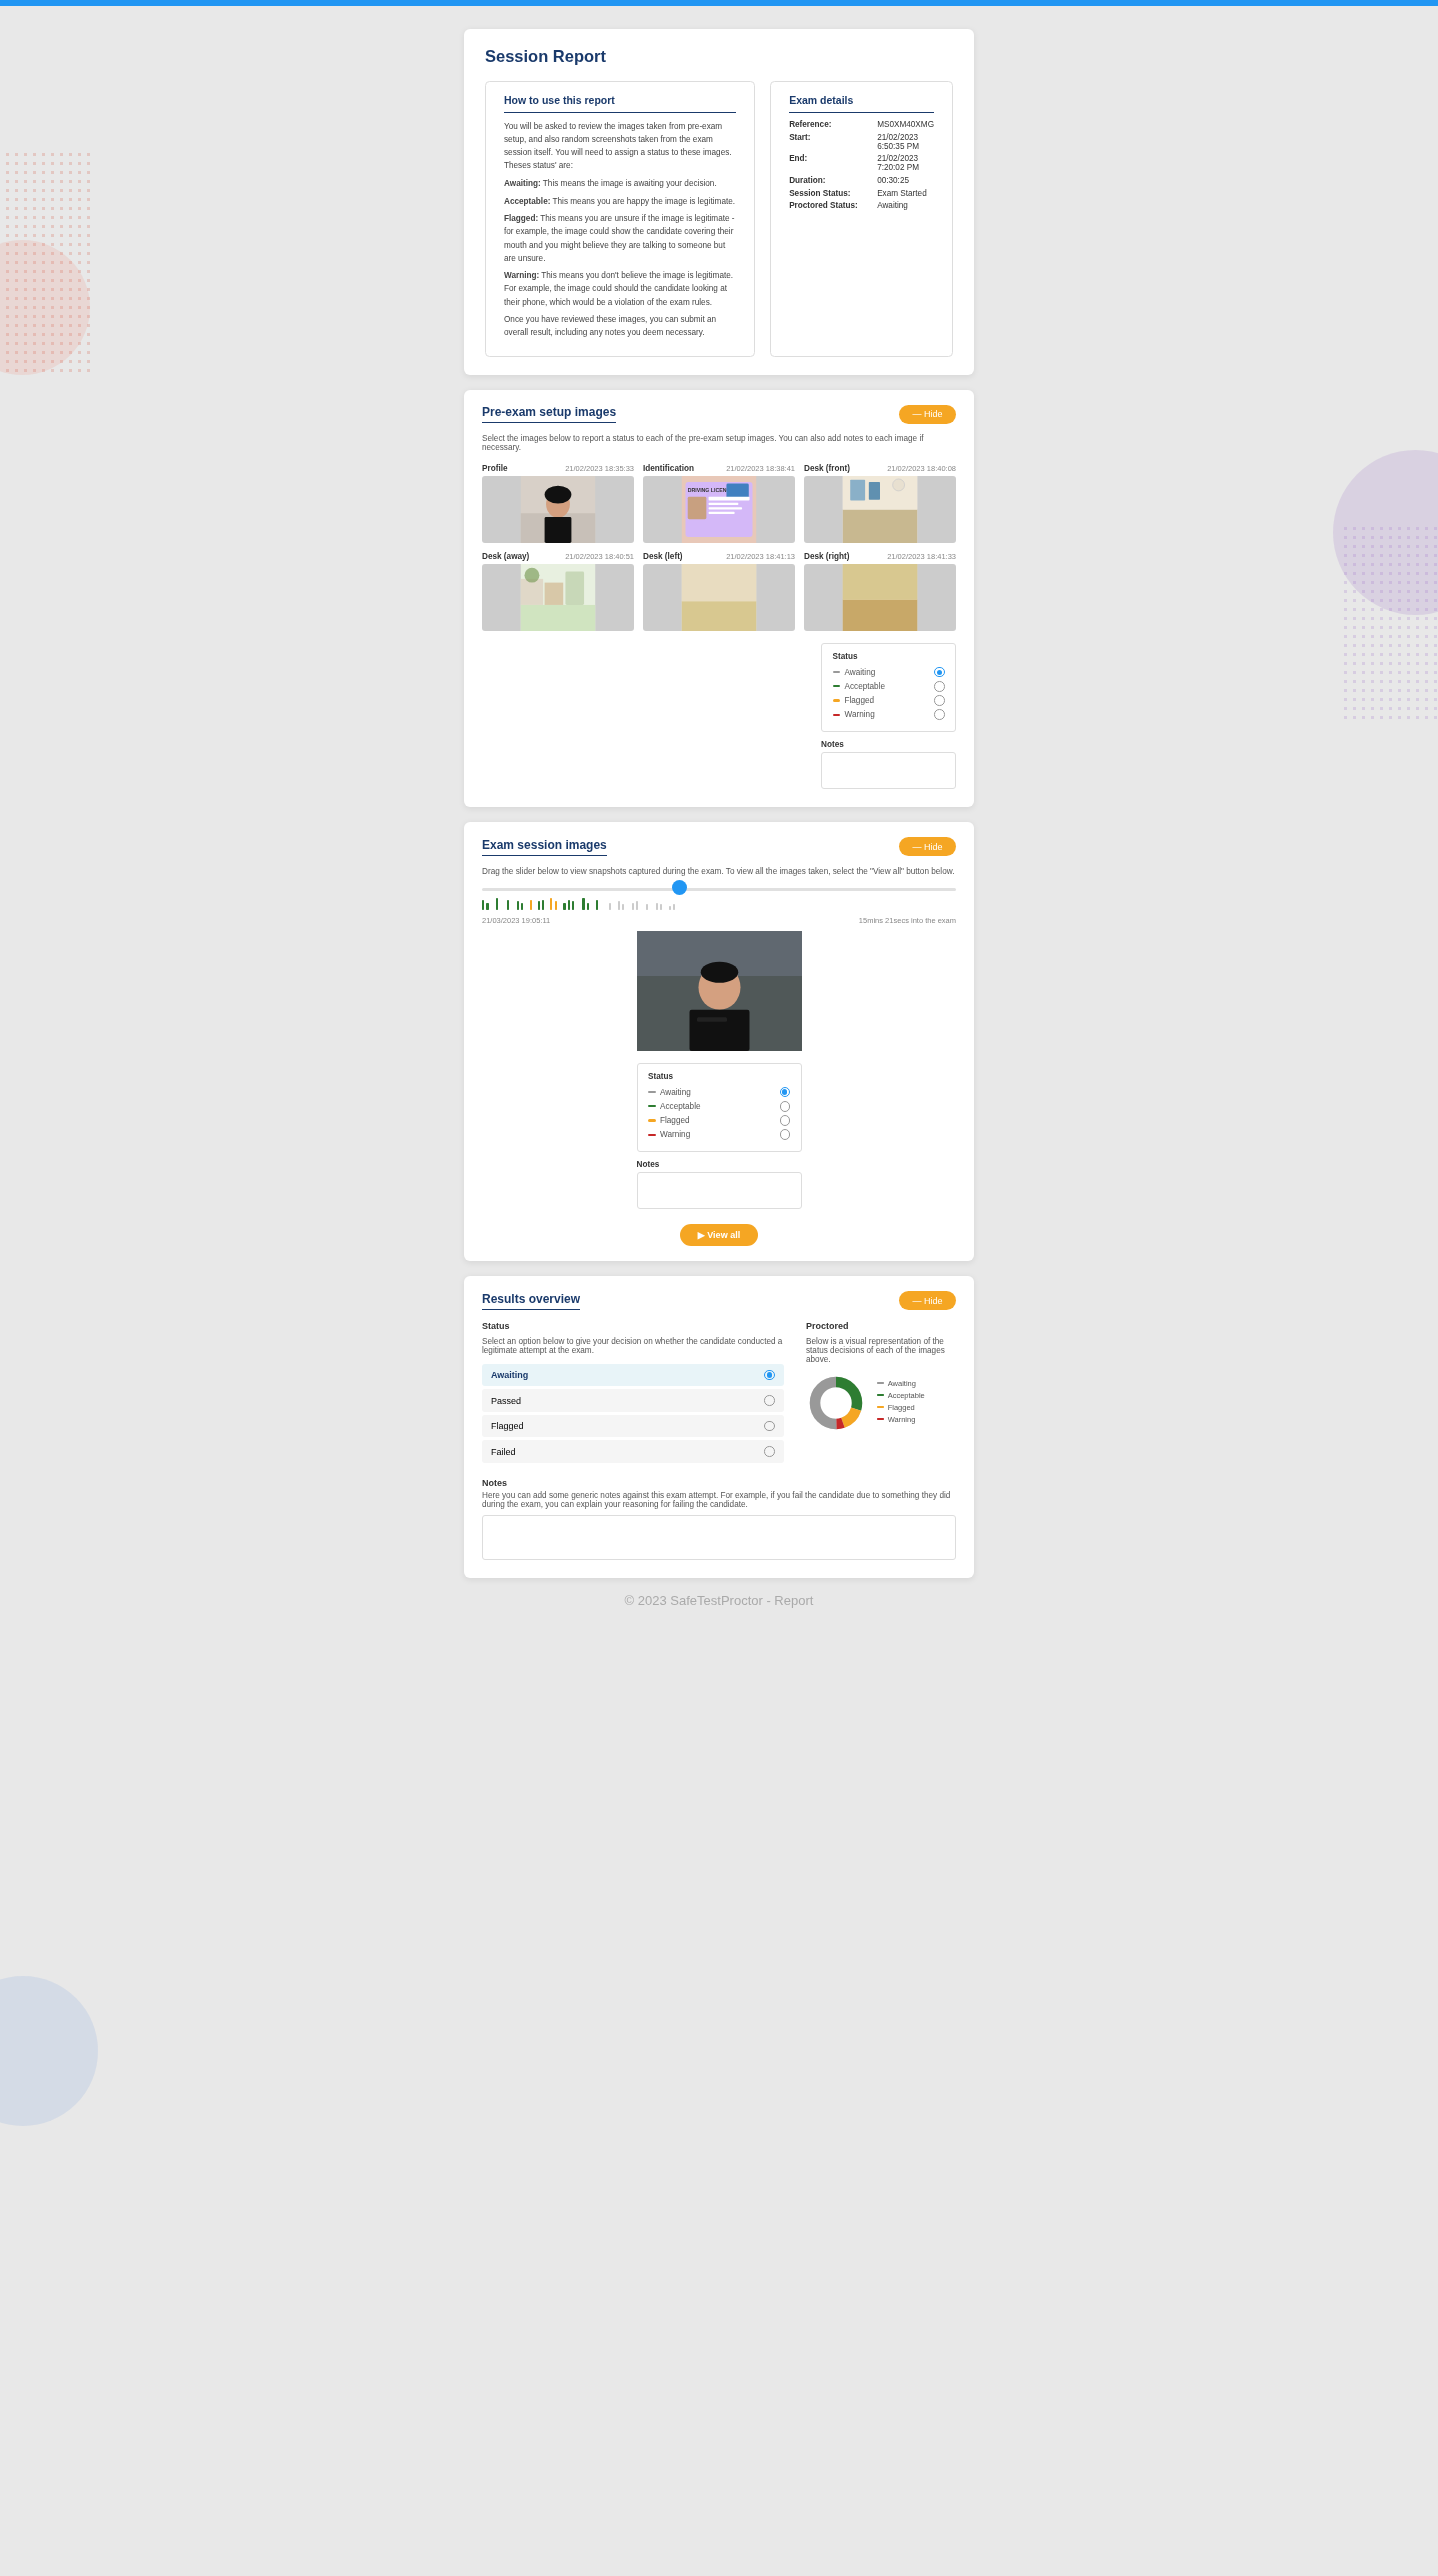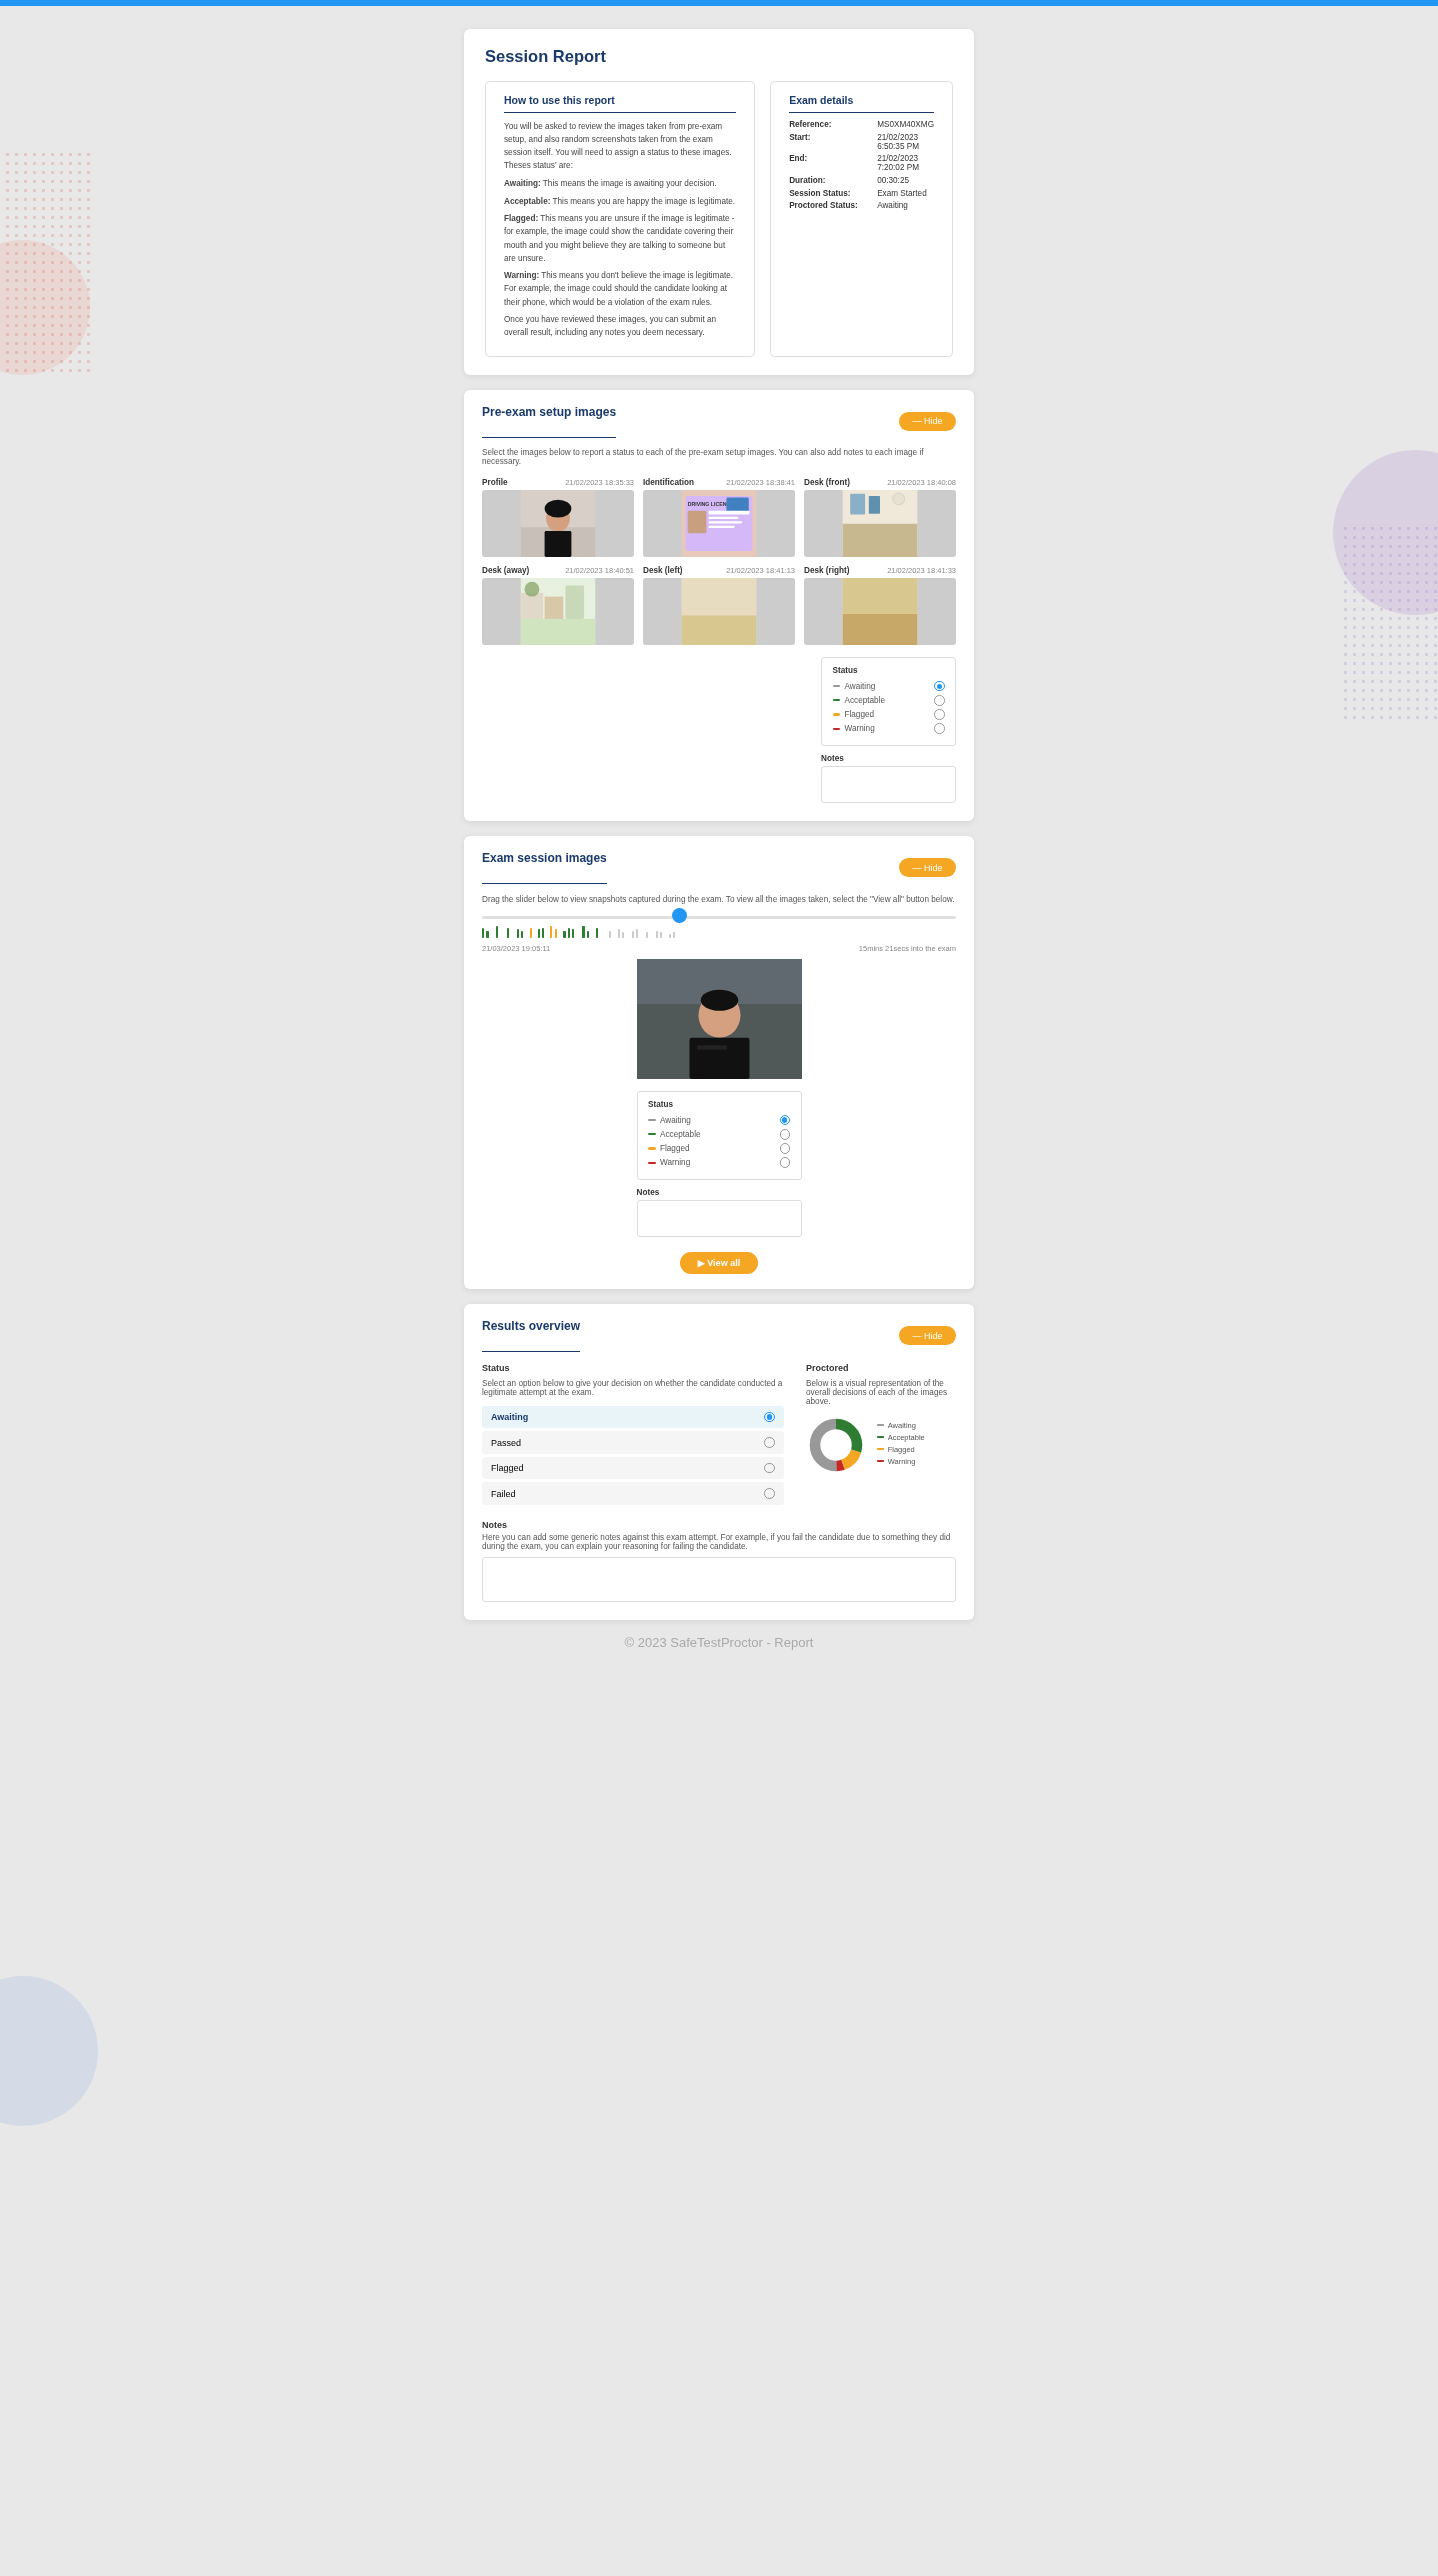--- a/index.html
+++ b/index.html
@@ -146,21 +146,21 @@
       display: flex;
       justify-content: space-between;
       align-items: center;
       margin-bottom: 10.5px;
     }
     .section-title {
       font-size: 12px;
       font-weight: 700;
       color: #1a3a6b;
       border-bottom: 1.5px solid #1a3a6b;
-      padding-bottom: 18px;
+      padding-bottom: 3px;
     }
     .hide-btn {
       background: #F5A623;
       color: white;
       border: none;
       border-radius: 15px;
       padding: 4.5px 13.5px;
       font-size: 9px;
       font-weight: 400;
       cursor: pointer;
@@ -810,21 +810,21 @@
           <div class="radio-circle"></div>
         </div>
         <div class="status-row">
           <span>Failed</span>
           <div class="radio-circle"></div>
         </div>
       </div>
 
       <div class="results-right">
         <div class="results-subtitle">Proctored</div>
-        <p class="results-desc">Below is a visual representation of the overall decisions of each of the images above.</p>
+        <p class="results-desc">Below is a visual representation of the status decisions of each of the images above.</p>
         <div class="donut-container">
           <svg class="donut-svg" viewBox="0 0 80 80">
 
             <circle cx="40" cy="40" r="28" fill="none" stroke="#e0e0e0" stroke-width="14"></circle>
 
             <circle cx="40" cy="40" r="28" fill="none" stroke="#2e7d32" stroke-width="14" stroke-dasharray="52 124" stroke-dashoffset="0" transform="rotate(-90 40 40)"></circle>
 
             <circle cx="40" cy="40" r="28" fill="none" stroke="#F5A623" stroke-width="14" stroke-dasharray="26 150" stroke-dashoffset="-52" transform="rotate(-90 40 40)"></circle>
 
             <circle cx="40" cy="40" r="28" fill="none" stroke="#c62828" stroke-width="14" stroke-dasharray="9 167" stroke-dashoffset="-78" transform="rotate(-90 40 40)"></circle>

